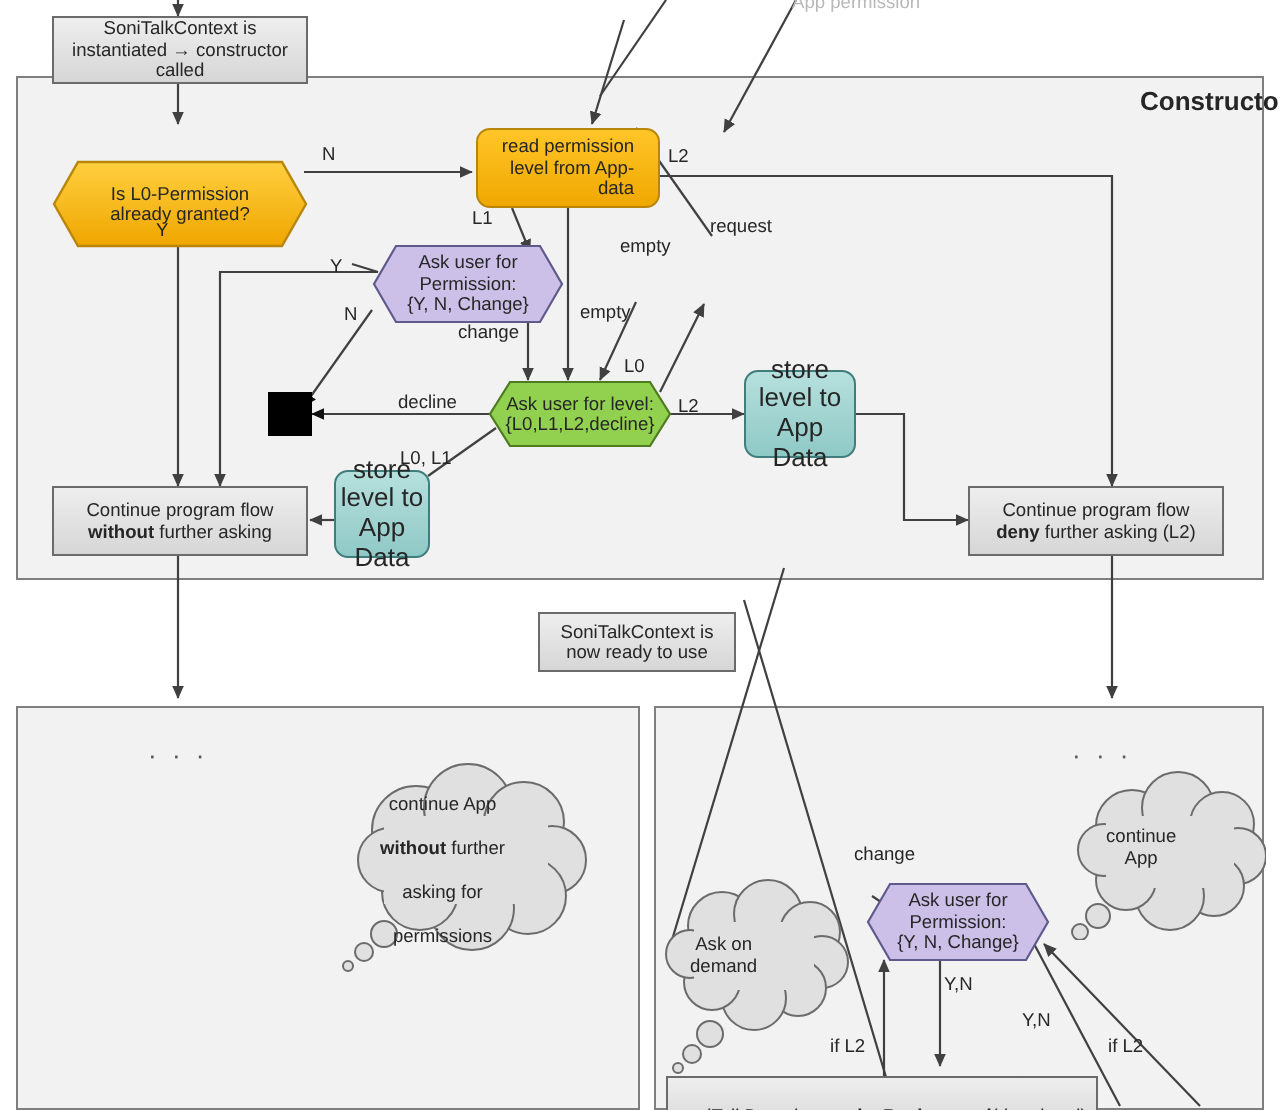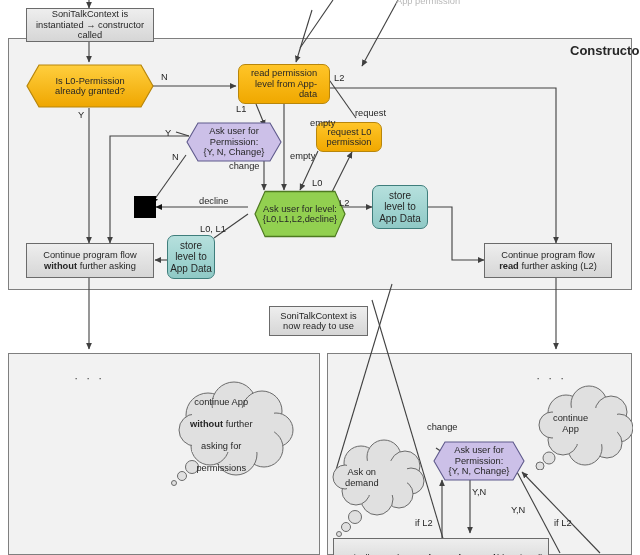--- a/index.html
+++ b/index.html
@@ -59,21 +59,21 @@
     border: 1px solid #b8860b;
     border-radius: 7px;
     font-size: 9.3px;
     text-align: right;
   }
   
   .rrect-teal {
     background: linear-gradient(180deg, #b6e0dd 0%, #8fc9c6 100%);
     border: 1px solid #3f7e7c;
     border-radius: 7px;
-    font-size: 10px;
+    font-size: 13px;
   }
   
   .hex {
     font-size: 9.3px;
   }
   .hex .hex-shape {
     position: absolute;
     left: 0; top: 0;
     width: 100%; height: 100%;
   }
@@ -232,51 +232,49 @@
       
       <path d="M600,553 L522,472" marker-end="url(#ah)"></path>
 
     </g>
   </svg>
 
   <div class="node rrect-grey" style="left:26px; top:8px; width:128px; height:34px;">SoniTalkContext is
 instantiated → constructor
 called</div>
 
-  <div class="node hex" style="left:26px; top:64px; width:128px; height:44px;">
+  <div class="node hex" style="left:26px; top:80px; width:128px; height:44px;">
     <svg class="hex-shape" viewBox="0 0 128 44" preserveAspectRatio="none">
       <defs>
           <linearGradient id="gOr1" x1="0" y1="0" x2="0" y2="1">
         <stop offset="0" stop-color="#ffcf3f"></stop>
             <stop offset="1" stop-color="#efa600"></stop>
       </linearGradient>
         </defs>
       <polygon points="13,1 115,1 127,22 115,43 13,43 1,22" fill="url(#gOr1)" stroke="#b8860b" stroke-width="1.2"></polygon>
     </svg>
     <span class="hex-label">Is L0-Permission
 already granted?</span>
   </div>
 
   <div class="node rrect-orange" style="left:238px; top:64px; width:92px; height:40px;">read permission
 level from App-
 data</div>
 
-  <div class="node rrect-orange" style="left:316px; top:122px; width:66px; height:30px;">request L0
-permission</div>
 
   <div class="node hex" style="left:186px; top:122px; width:96px; height:40px;">
     <svg class="hex-shape" viewBox="0 0 96 40" preserveAspectRatio="none">
       <polygon points="12,1 84,1 95,20 84,39 12,39 1,20" fill="#ccc0e8" stroke="#5f5a8c" stroke-width="1.1"></polygon>
     </svg>
     <span class="hex-label">Ask user for
 Permission:
 {Y, N, Change}</span>
   </div>
 
-  <div class="node hex" style="left:254px; top:190px; width:92px; height:48px;">
+  <div class="node hex" style="left:244px; top:190px; width:92px; height:34px;">
     <svg class="hex-shape" viewBox="0 0 92 34" preserveAspectRatio="none">
       <polygon points="11,1 81,1 91,17 81,33 11,33 1,17" fill="#92d050" stroke="#4e7a20" stroke-width="1.1"></polygon>
     </svg>
     <span class="hex-label">Ask user for level:
 {L0,L1,L2,decline}</span>
   </div>
 
   <div class="node term" style="left:134px; top:196px; width:22px; height:22px;"></div>
 
   <div class="node rrect-teal" style="left:167px; top:235px; width:48px; height:44px;">store
@@ -287,21 +285,21 @@
 level to
 App Data</div>
 
   <div class="node rrect-grey" style="left:26px; top:243px; width:128px; height:35px;">
     <span style="white-space:pre-line;">Continue program flow
 <b>without</b> further asking</span>
   </div>
 
   <div class="node rrect-grey" style="left:484px; top:243px; width:128px; height:35px;">
     <span style="white-space:pre-line;">Continue program flow
-<b>read</b> further asking (L2)</span>
+<b>deny</b> further asking (L2)</span>
   </div>
 
   <div class="node rrect-grey" style="left:269px; top:306px; width:99px; height:30px;">SoniTalkContext is
 now ready to use</div>
 
   <div class="node hex" style="left:433px; top:441px; width:92px; height:40px;">
     <svg class="hex-shape" viewBox="0 0 92 40" preserveAspectRatio="none">
       <polygon points="12,1 80,1 91,20 80,39 12,39 1,20" fill="#ccc0e8" stroke="#5f5a8c" stroke-width="1.1"></polygon>
     </svg>
     <span class="hex-label">Ask user for

